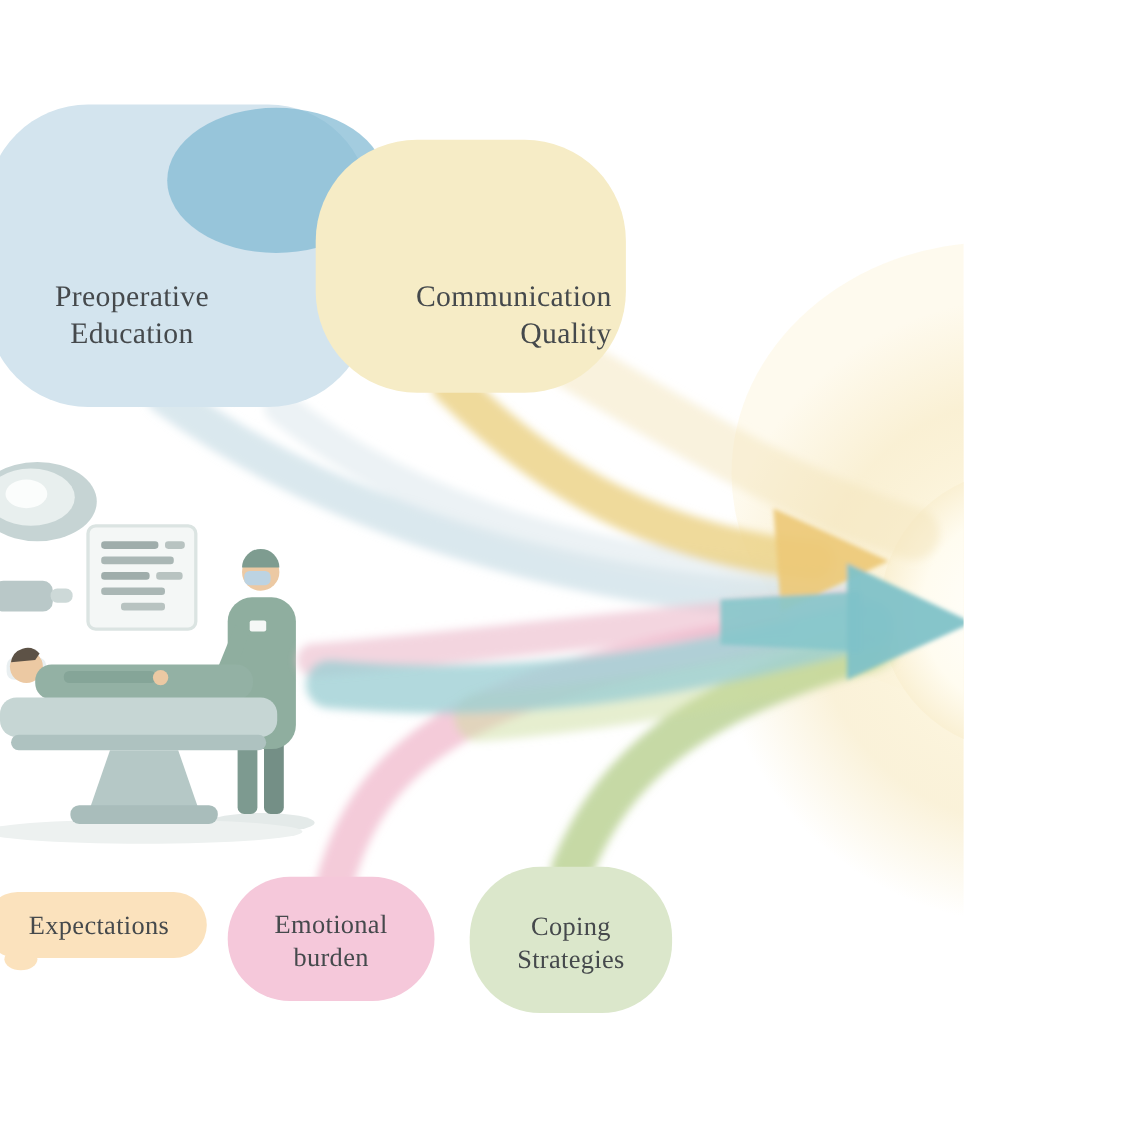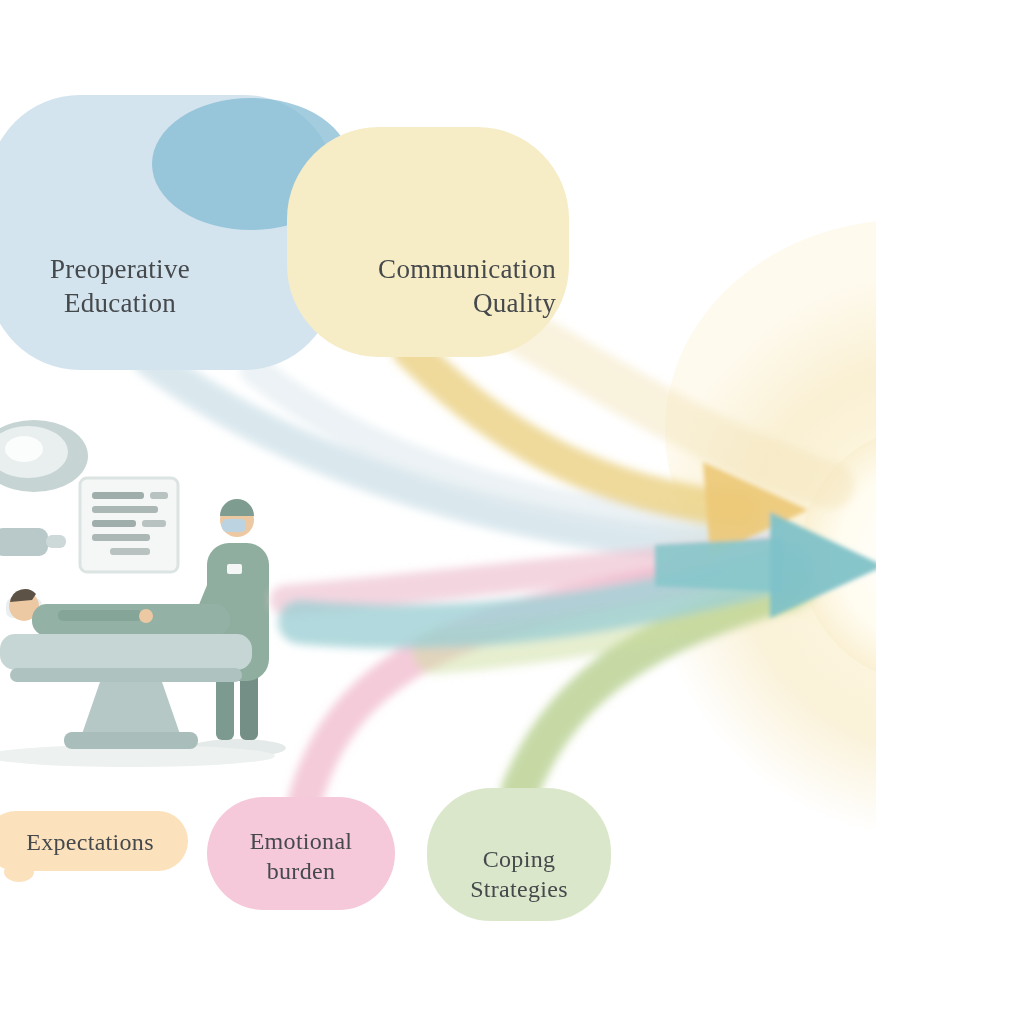--- a/index.html
+++ b/index.html
@@ -21,21 +21,21 @@
   .lbl{
     position:absolute;z-index:3;text-align:center;color:#45494c;
     white-space:pre-line;line-height:1.25;letter-spacing:.3px;
   }
   .lbl-top{font-size:27px;}
   .lbl-bottom{font-size:24px;}
   .lbl-preop{left:6px;top:253px;width:228px;}
   .lbl-comm{left:318px;top:253px;width:238px;text-align:right;}
   .lbl-expect{left:-4px;top:827px;width:188px;}
   .lbl-emotional{left:210px;top:826px;width:182px;}
-  .lbl-coping{left:430px;top:828px;width:178px;margin-top:16px;}
+  .lbl-coping{left:430px;top:828px;width:178px;}
 </style>
 </head>
 <body>
 
 <div class="canvas">
 
   <svg class="layer" viewBox="0 0 1024 1024" aria-hidden="true">
     <defs>
       <radialGradient id="glowOuter" cx="50%" cy="50%" r="50%">
         <stop offset="0%" stop-color="#fffdf2"></stop>

